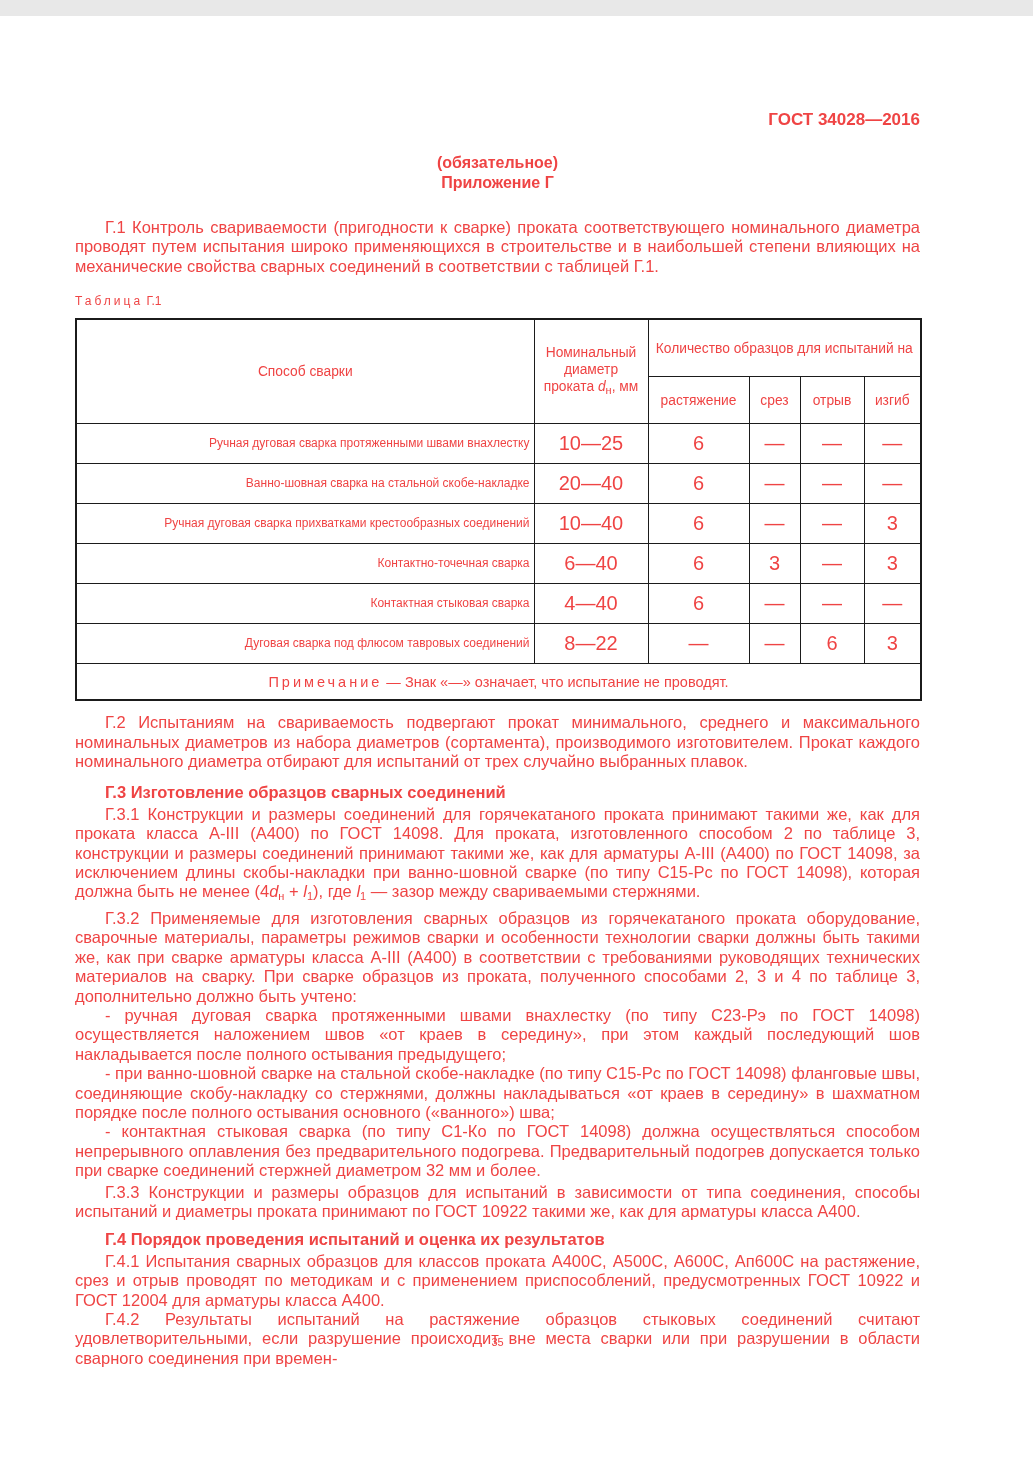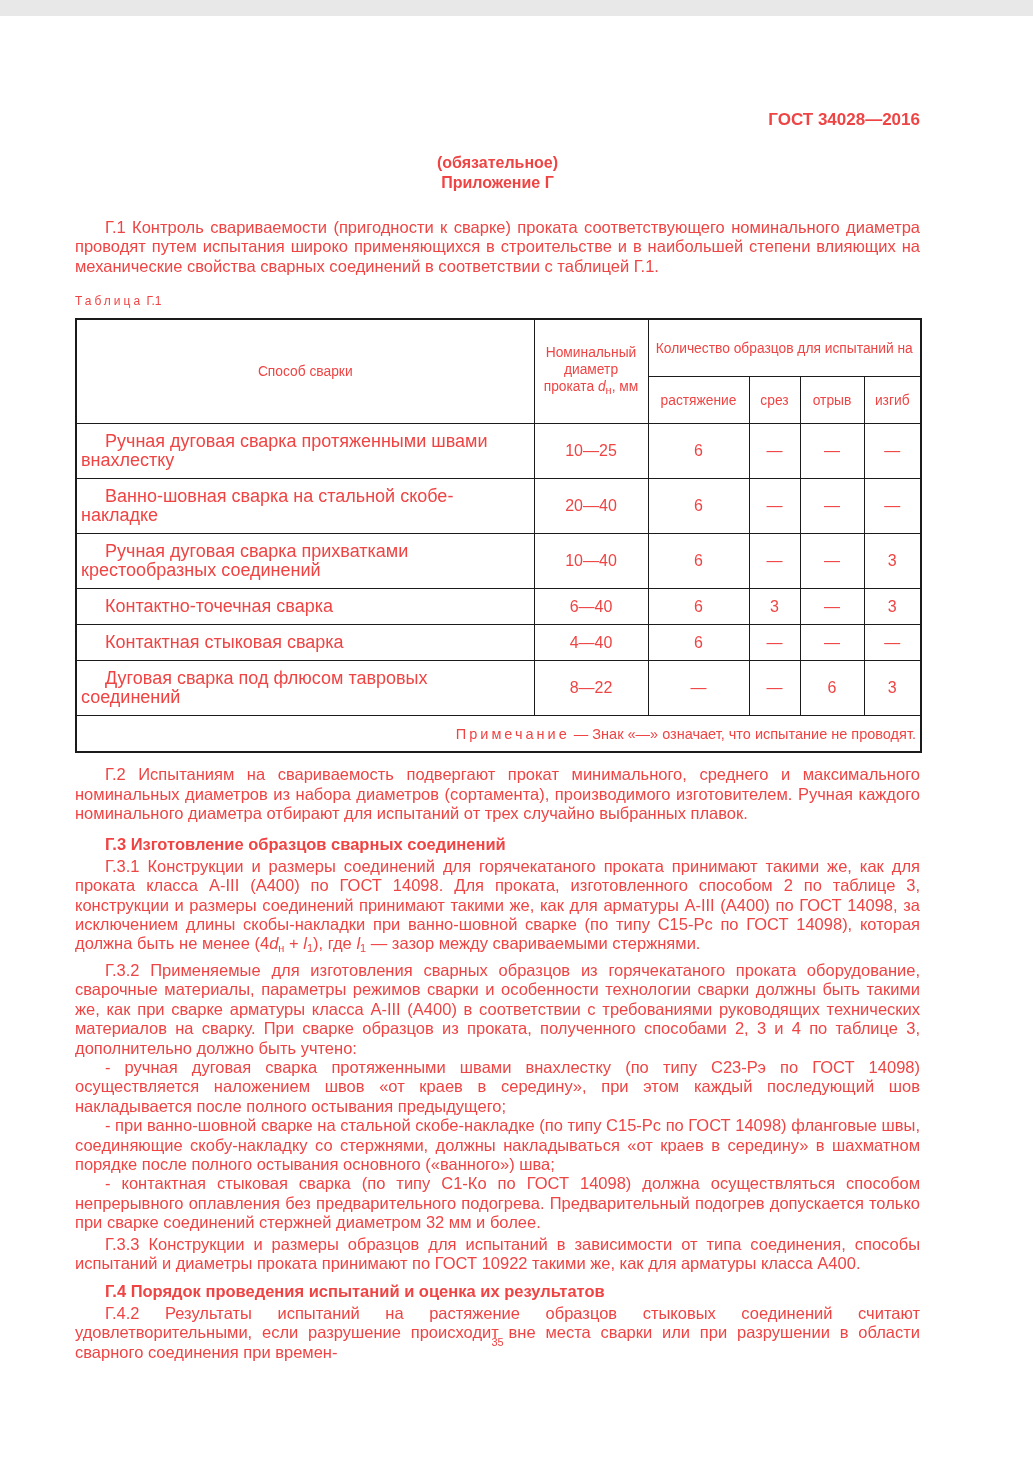--- a/index.html
+++ b/index.html
@@ -81,37 +81,37 @@
   .gtable th {
     font-weight: normal;
     font-size: 13.8px;
     line-height: 17px;
     text-align: center;
   }
   .th-method, .th-diam, .th-sub { border-bottom: 5px double #1b1b1b; }
   .th-group { height: 40px; }
   .th-subrow th { height: 30px; }
   .td-method {
-    text-align: left;
-    font-size: 18px;
+    text-align: right;
+    font-size: 12px;
     line-height: 19px;
     padding: 5px 6px;
     text-indent: 24px;
   }
   .td-num {
     text-align: center;
-    font-size: 16px;
+    font-size: 20px;
   }
   .r-single { height: 33px; }
   .td-note {
     font-size: 14.5px;
     line-height: 18px;
     padding: 6px 6px 6px 34px;
     height: 19px;
-    text-align: right;
+    text-align: center;
   }
   .run-i { font-style: italic; }
   .run-sub { font-size: 11px; vertical-align: -3px; }
   .page-number {
     position: absolute;
     top: 1320px;
     left: 75px;
     width: 845px;
     text-align: center;
     font-size: 11px;
@@ -214,34 +214,35 @@
           <td class="td-num">3</td>
         </tr>
         <tr>
           <td class="td-note" colspan="6">
             <span class="spaced">Примечание</span><span> — Знак «—» означает, что испытание не проводят.</span>
           </td>
         </tr>
       </tbody>
     </table>
 
-    <p class="para p-g2">Г.2 Испытаниям на свариваемость подвергают прокат минимального, среднего и максимального номинальных диаметров из набора диаметров (сортамента), производимого изготовителем. Ручная каждого номинального диаметра отбирают для испытаний от трех случайно выбранных плавок.</p>
+    <p class="para p-g2">Г.2 Испытаниям на свариваемость подвергают прокат минимального, среднего и максимального номинальных диаметров из набора диаметров (сортамента), производимого изготовителем. Прокат каждого номинального диаметра отбирают для испытаний от трех случайно выбранных плавок.</p>
 
     <p class="h-sub h-g3">Г.3 Изготовление образцов сварных соединений</p>
 
     <p class="para p-tight"><span>Г.3.1 Конструкции и размеры соединений для горячекатаного проката принимают такими же, как для проката класса А-III (А400) по ГОСТ 14098. Для проката, изготовленного способом 2 по таблице 3, конструкции и размеры соединений принимают такими же, как для арматуры А-III (А400) по ГОСТ 14098, за исключением длины скобы-накладки при ванно-шовной сварке (по типу С15-Рс по ГОСТ 14098), которая должна быть не менее (4</span><span class="run-i">d</span><span class="run-sub">н</span><span> + </span><span class="run-i">l</span><span class="run-sub">1</span><span>), где </span><span class="run-i">l</span><span class="run-sub">1</span><span> — зазор между свариваемыми стержнями.</span></p>
 
     <p class="para p-tight">Г.3.2 Применяемые для изготовления сварных образцов из горячекатаного проката оборудование, сварочные материалы, параметры режимов сварки и особенности технологии сварки должны быть такими же, как при сварке арматуры класса А-III (А400) в соответствии с требованиями руководящих технических материалов на сварку. При сварке образцов из проката, полученного способами 2, 3 и 4 по таблице 3, дополнительно должно быть учтено:</p>
 
     <p class="para">- ручная дуговая сварка протяженными швами внахлестку (по типу С23-Рэ по ГОСТ 14098) осуществляется наложением швов «от краев в середину», при этом каждый последующий шов накладывается после полного остывания предыдущего;</p>
     <p class="para">- при ванно-шовной сварке на стальной скобе-накладке (по типу С15-Рс по ГОСТ 14098) фланговые швы, соединяющие скобу-накладку со стержнями, должны накладываться «от краев в середину» в шахматном порядке после полного остывания основного («ванного») шва;</p>
     <p class="para">- контактная стыковая сварка (по типу С1-Ко по ГОСТ 14098) должна осуществляться способом непрерывного оплавления без предварительного подогрева. Предварительный подогрев допускается только при сварке соединений стержней диаметром 32 мм и более.</p>
 
     <p class="para p-tight">Г.3.3 Конструкции и размеры образцов для испытаний в зависимости от типа соединения, способы испытаний и диаметры проката принимают по ГОСТ 10922 такими же, как для арматуры класса А400.</p>
 
     <p class="h-sub h-g4">Г.4 Порядок проведения испытаний и оценка их результатов</p>
 
+    <p class="para p-tight">Г.4.1 Испытания сварных образцов для классов проката А400С, А500С, А600С, Ап600С на растяжение, срез и отрыв проводят по методикам и с применением приспособлений, предусмотренных ГОСТ 10922 и ГОСТ 12004 для арматуры класса А400.</p>
     <p class="para">Г.4.2 Результаты испытаний на растяжение образцов стыковых соединений считают удовлетворительными, если разрушение происходит вне места сварки или при разрушении в области сварного соединения при времен-</p>
 
   </div>
 
   <div class="page-number">35</div>
 </div>
 
 </body></html>

